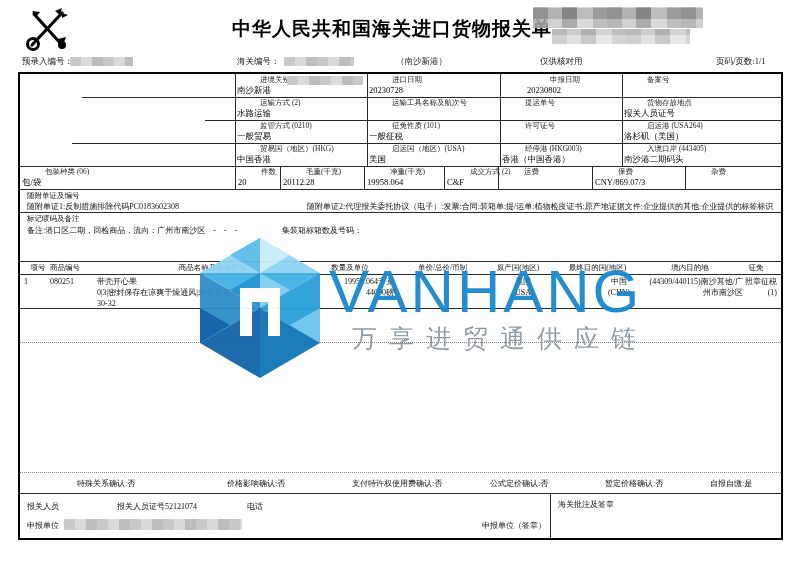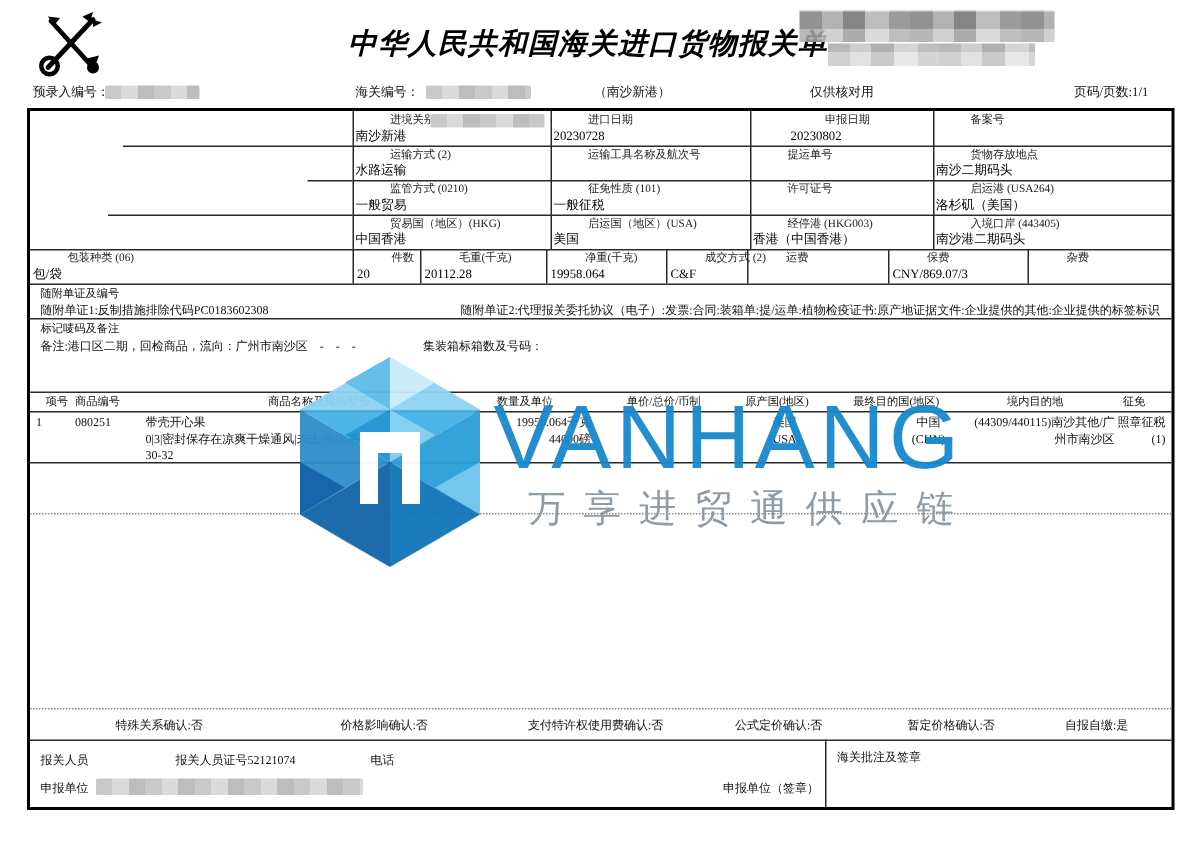--- a/index.html
+++ b/index.html
@@ -1,21 +1,21 @@
 <!DOCTYPE html>
 <html><head>
 <meta charset="utf-8">
 <style>
   html,body{margin:0;padding:0;background:#fff;}
   .page{position:relative;width:800px;height:561px;background:#fff;overflow:hidden;
         font-family:"Liberation Serif","DejaVu Serif",serif;color:#111;}
   
   .title{position:absolute;left:200px;top:16px;width:384px;text-align:center;
          font-family:"Liberation Sans","DejaVu Sans",sans-serif;font-weight:bold;
-         font-size:19px;letter-spacing:1px;color:#000;font-style:italic;}
+         font-size:19px;letter-spacing:1px;color:#000;}
   .emblem{position:absolute;left:22px;top:4px;width:50px;height:50px;}
   .mosaic{position:absolute;
      background-image:repeating-linear-gradient(0deg,rgba(255,255,255,.25) 0 9px,rgba(0,0,0,.10) 9px 20px),
        repeating-linear-gradient(90deg,#8f8f8f 0 15px,#b8b8b8 15px 29px,#7d7d7d 29px 44px,#c6c6c6 44px 60px,#9a9a9a 60px 74px);
      opacity:.85;}
   .m1{left:533px;top:7px;width:170px;height:21px;}
   .m2{left:552px;top:29px;width:138px;height:15px;opacity:.55;}
   .infobar{position:absolute;top:56px;left:0;width:800px;height:12px;font-size:8.5px;padding-left:40px;}
   .infobar span{position:absolute;white-space:nowrap;}
   .redact{position:absolute;height:9px;border-radius:1px;
@@ -131,21 +131,21 @@
     <div class="fc" style="left:349px;top:24px">
       <div class="lab">运输工具名称及航次号</div>
       <div class="val"></div>
     </div>
     <div class="fc" style="left:482px;top:24px">
       <div class="lab">提运单号</div>
       <div class="val"></div>
     </div>
     <div class="fc" style="left:604px;top:24px">
       <div class="lab">货物存放地点</div>
-      <div class="val">南沙二期码头</div>
+      <div class="val">报关人员证号</div>
     </div>
 
     <div class="fc" style="left:217px;top:47px">
       <div class="lab">监管方式 (0210)</div>
       <div class="val">一般贸易</div>
     </div>
     <div class="fc" style="left:349px;top:47px">
       <div class="lab">征免性质 (101)</div>
       <div class="val">一般征税</div>
     </div>

